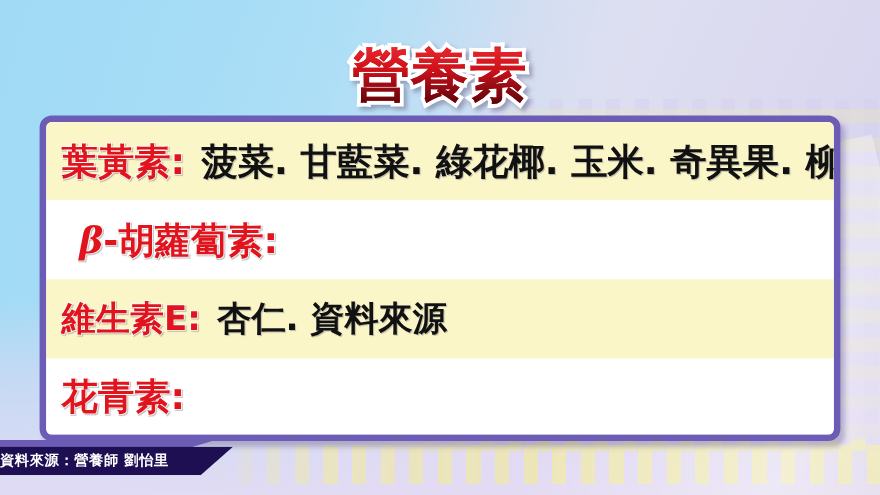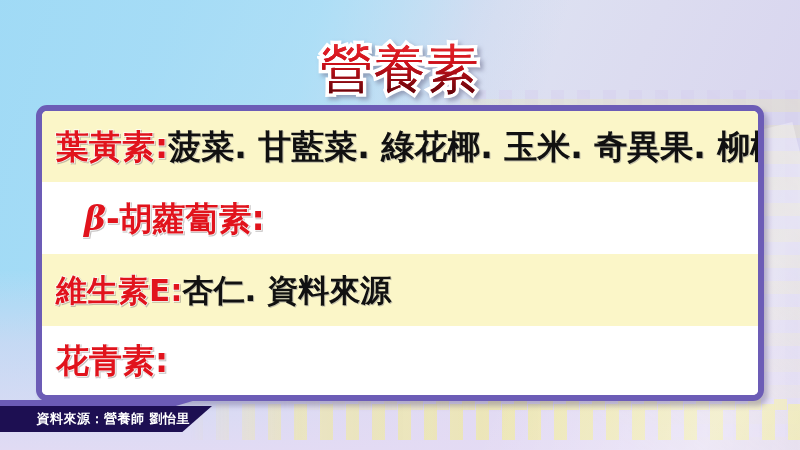--- a/index.html
+++ b/index.html
@@ -114,21 +114,21 @@
     letter-spacing: 1px;
     color: #23219c;
     -webkit-text-stroke: 7px #ffffff;
     paint-order: stroke fill;
     filter: drop-shadow(3px 3px 2px rgba(110,110,140,0.55));
     line-height: 1;
   }
   .title-red {
     position: relative;
     font-size: 52px;
-    font-weight: 400;
+    font-weight: 700;
     letter-spacing: 1px;
     line-height: 1;
     color: #c00a14;
     -webkit-text-stroke: 7px #ffffff;
     paint-order: stroke fill;
     filter: drop-shadow(3px 3px 2px rgba(110,110,140,0.55));
   }
   .title-red .grad {
     position: absolute;
     left: 0; top: 0;
@@ -154,24 +154,25 @@
     box-shadow: 4px 5px 5px rgba(90,80,130,0.35);
     box-sizing: border-box;
   }
   .row {
     display: flex;
     align-items: center;
     height: 71px;
     padding-left: 14px;
     white-space: nowrap;
     overflow: hidden;
+    gap: 15px;
   }
   .row.yellow { background: #fbf6c8; }
   .row.white  { background: #ffffff; }
-  .row.r2 { height: 72px; padding-left: 42px; }
+  .row.r2 { height: 72px; padding-left: 30px; }
   .row.r3 { height: 72px; text-align: center; }
   .row.r4 { height: 69px; }
 
   .label {
     font-size: 33px;
     font-weight: 700;
     color: #e1131c;
     letter-spacing: 0px;
     -webkit-text-stroke: 1.5px rgba(255,255,255,0.9);
     paint-order: stroke fill;
@@ -198,21 +199,21 @@
     position: absolute;
     left: 0;
     top: 406px;
     width: 212px;
     height: 26px;
     background: #1d0f52;
     -webkit-clip-path: polygon(0 0, 100% 0, 86% 100%, 0 100%);
             clip-path: polygon(0 0, 100% 0, 86% 100%, 0 100%);
     display: flex;
     align-items: center;
-    justify-content: flex-end;
+    justify-content: flex-start;
     padding-right: 22px;
     box-sizing: border-box;
   }
   .footer-accent {
     position: absolute;
     left: 0;
     top: 400px;
     width: 196px;
     height: 7px;
     background: #6c5cb6;

